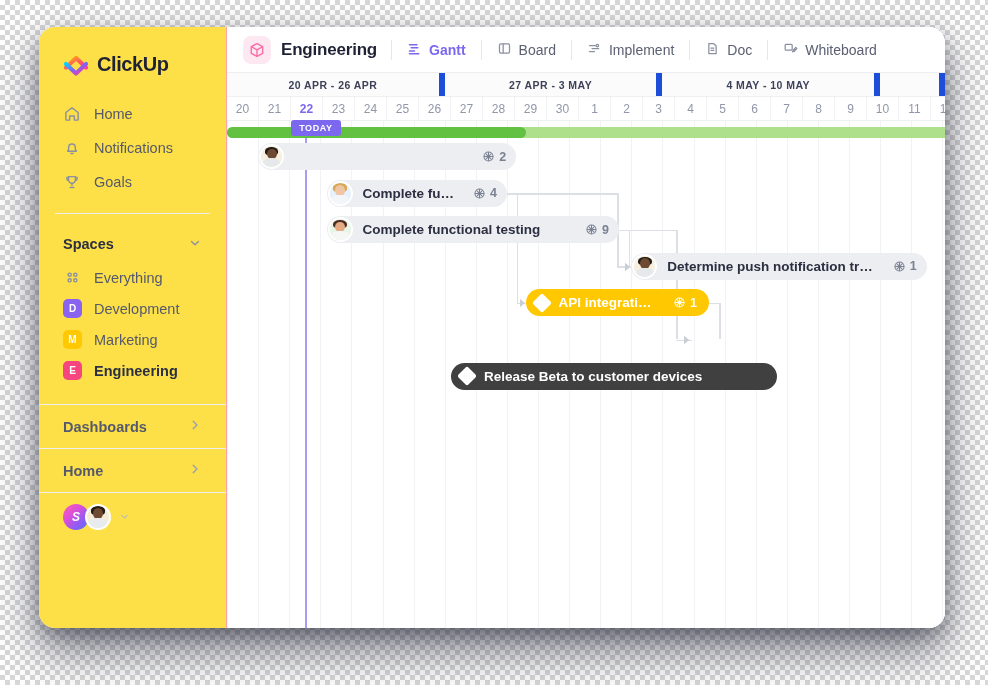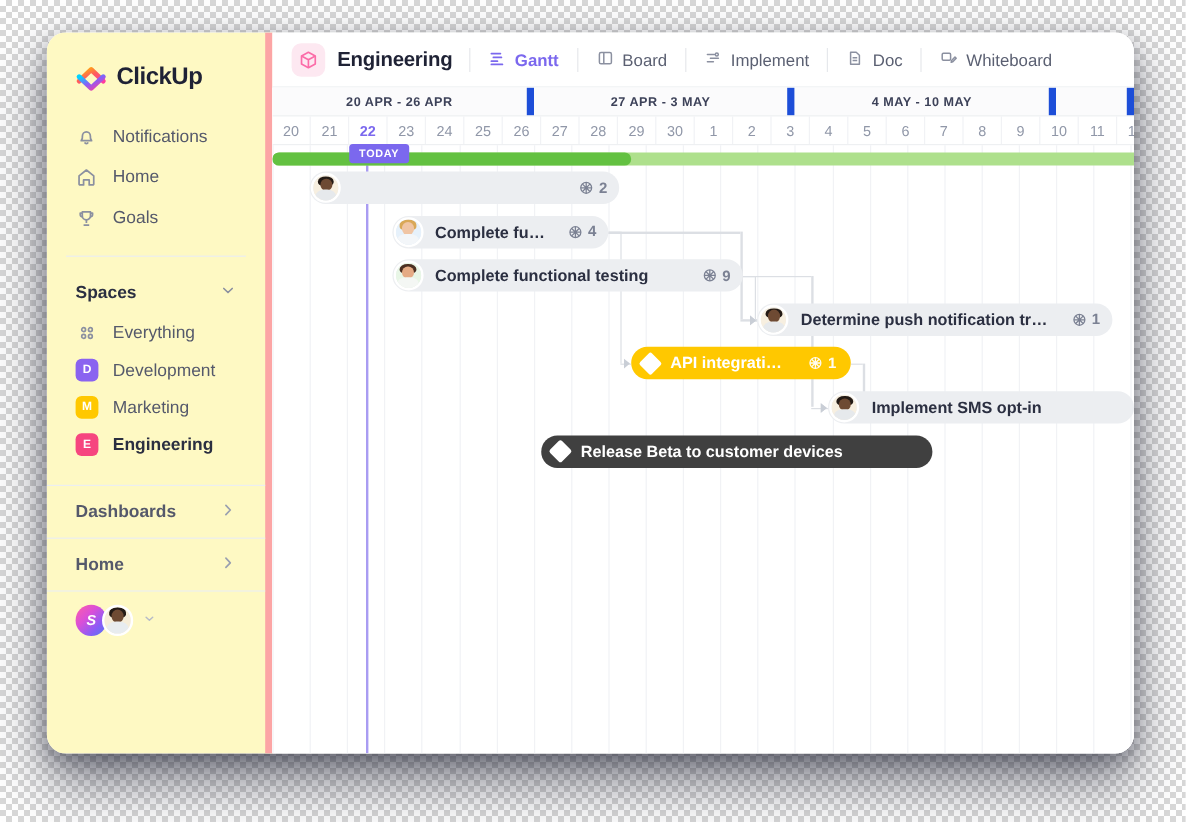--- a/index.html
+++ b/index.html
@@ -28,22 +28,22 @@
     box-shadow: 0 22px 46px rgba(20,22,40,.55), 0 6px 16px rgba(20,22,40,.30);
     display: flex;
     overflow: hidden;
   }
 
   
   #sidebar {
     width: 188px;
     min-width: 188px;
     height: 100%;
-    background: #fef9c3;
-    border-right: 6px solid #fca5a5;
+    background: #fde047;
+    border-right: 1px solid #fca5a5;
     display: flex;
     flex-direction: column;
     padding-top: 18px;
     position: relative;
   }
   .brand { display:flex; align-items:center; gap:8px; padding: 6px 0 0 24px; margin-bottom: 20px; }
   .brand-logo { width: 26px; height: 26px; position: relative; }
   .brand-name { font-size: 20px; font-weight: bold; color: #1f2235; letter-spacing: -0.4px; }
 
   .navgroup { padding: 0 12px; }
@@ -224,33 +224,33 @@
           <path d="M3 13 L13 22.5 L23 13" fill="none" stroke="url(#clg2)" stroke-width="4.2" stroke-linecap="round" stroke-linejoin="round"></path>
         </svg>
       </span>
       <span class="brand-name">ClickUp</span>
     </div>
 
     <nav class="navgroup">
       <div class="navitem">
         <span class="ic">
           <svg viewBox="0 0 20 20" width="18" height="18" fill="none" stroke="#8b90a0" stroke-width="1.6" stroke-linejoin="round">
-            <path d="M5.2 13.6c0-.6.5-1 .8-1.5.3-.6.3-1.3.3-2.6 0-2.3 1.6-4 3.7-4s3.7 1.7 3.7 4c0 1.3 0 2 .3 2.6.3.5.8.9.8 1.5z"></path>
-            <path d="M8.4 15.2a1.7 1.7 0 0 0 3.2 0"></path>
-          </svg>
-        </span>
-        <span>Notifications</span>
+            <path d="M3.2 8.4 L10 3 L16.8 8.4 V16 a.8.8 0 0 1-.8.8h-3.4v-4.6H7.4v4.6H4a.8.8 0 0 1-.8-.8z"></path>
+          </svg>
+        </span>
+        <span>Home</span>
       </div>
       <div class="navitem">
         <span class="ic">
           <svg viewBox="0 0 20 20" width="18" height="18" fill="none" stroke="#8b90a0" stroke-width="1.6" stroke-linejoin="round">
-            <path d="M3.2 8.4 L10 3 L16.8 8.4 V16 a.8.8 0 0 1-.8.8h-3.4v-4.6H7.4v4.6H4a.8.8 0 0 1-.8-.8z"></path>
-          </svg>
-        </span>
-        <span>Home</span>
+            <path d="M5.2 13.6c0-.6.5-1 .8-1.5.3-.6.3-1.3.3-2.6 0-2.3 1.6-4 3.7-4s3.7 1.7 3.7 4c0 1.3 0 2 .3 2.6.3.5.8.9.8 1.5z"></path>
+            <path d="M8.4 15.2a1.7 1.7 0 0 0 3.2 0"></path>
+          </svg>
+        </span>
+        <span>Notifications</span>
       </div>
       <div class="navitem">
         <span class="ic">
           <svg viewBox="0 0 20 20" width="18" height="18" fill="none" stroke="#8b90a0" stroke-width="1.6" stroke-linejoin="round">
             <path d="M6.2 4h7.6v3.6a3.8 3.8 0 0 1-7.6 0z"></path>
             <path d="M6.2 5.1H4.3v1.3c0 1.2.9 2 1.9 2.1M13.8 5.1h1.9v1.3c0 1.2-.9 2-1.9 2.1"></path>
             <path d="M10 11.4v2.8M7.4 16.2h5.2"></path>
           </svg>
         </span>
         <span>Goals</span>
@@ -532,30 +532,20 @@
             <span class="diamond"></span>
             <span class="blabel">API integration...</span>
             <span class="count">
               <svg viewBox="0 0 16 16" width="13" height="13" fill="none" stroke="currentColor" stroke-width="1.3">
                 <circle cx="8" cy="8" r="5.6"></circle>
                 <path d="M8 2.4v11.2M2.4 8h11.2M4.2 4.2l7.6 7.6M11.8 4.2l-7.6 7.6"></path>
               </svg>
               <span>1</span>
             </span>
           </div>
-          <div class="bar task" style="left: 463.39px; width: 255.02px; top: 205px;">
-            <span class="avatar">
-              <span class="face" style="background:#f7efe0;">
-                <span class="hair" style="background:#241b16;"></span>
-                <span class="head" style="background:#6e4a33;"></span>
-                <span class="body" style="background:#e6e9ec;"></span>
-              </span>
-            </span>
-            <span class="blabel">Implement SMS opt-in</span>
-          </div>
           <div class="bar milestone green" style="left: 223.92px; width: 326.55px; top: 241.6px;">
             <span class="diamond"></span>
             <span class="blabel">Release Beta to customer devices</span>
           </div>
           <div class="dep">
             <span class="h" style="left:279.90000000000003px;top:72.1px;width:110.39999999999998px;"></span>
             <span class="v" style="left:390.3px;top:72.1px;height:73.20000000000002px;"></span>
             <span class="h" style="left:390.3px;top:145.3px;width:14px;"></span>
             <span class="arw" style="left:398.3px;top:141.8px;"></span>
           </div>

